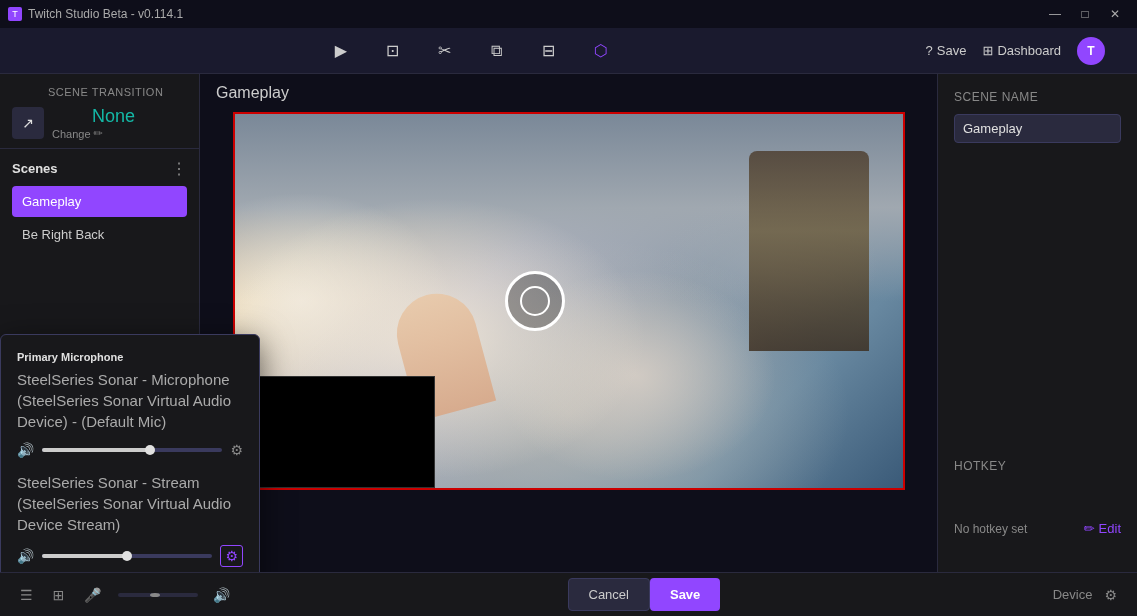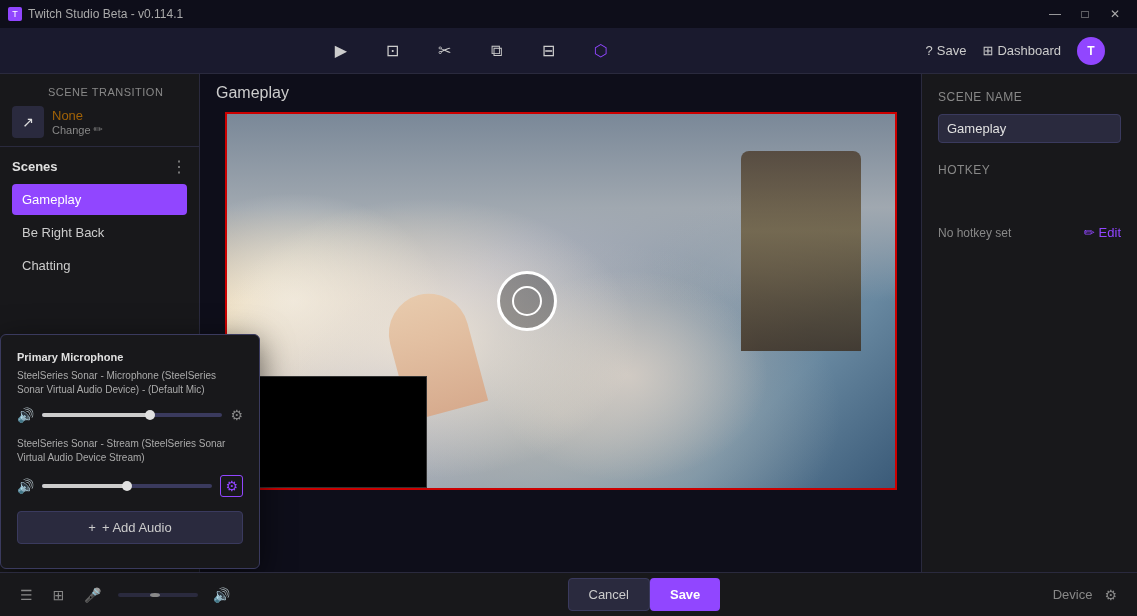--- a/index.html
+++ b/index.html
@@ -179,22 +179,23 @@
       display: flex;
       align-items: center;
       justify-content: center;
       font-size: 14px;
     }
     .transition-info {
       display: flex;
       flex-direction: column;
     }
     .transition-name {
-      font-size: 13px;
-      color: #a16207;
+      font-size: 18px;
+      color: #14b8a6;
+      margin-left: 40px;
     }
     .change-link {
       font-size: 11px;
       color: #888;
       cursor: pointer;
       display: flex;
       align-items: center;
       gap: 3px;
     }
 
@@ -347,27 +348,28 @@
       bottom: 0;
       left: 0;
       width: 200px;
       height: 112px;
       background: #000;
       border: 1px solid #333;
     }
 
     
     .right-panel {
-      width: 216px;
+      width: 200px;
       background: #18181b;
       border-left: 1px solid #2a2a3e;
       display: flex;
       flex-direction: column;
       flex-shrink: 0;
       padding: 16px;
+      justify-content: space-between;
     }
 
     .panel-section {
       margin-bottom: 20px;
     }
     .panel-section-title {
       font-size: 12px;
       color: #888;
       text-transform: uppercase;
       letter-spacing: 0.5px;
@@ -465,21 +467,21 @@
     }
 
     .audio-section-title {
       font-size: 11px;
       font-weight: 600;
       color: #e0e0e0;
       margin-bottom: 6px;
     }
 
     .audio-device-name {
-      font-size: 10px;
+      font-size: 15px;
       color: #aaa;
       margin-bottom: 10px;
       line-height: 1.4;
     }
 
     .audio-controls {
       display: flex;
       align-items: center;
       gap: 8px;
       margin-bottom: 14px;
@@ -602,21 +604,20 @@
       </div>
     </div>
 
     <div class="scenes-section">
       <div class="scenes-header">
         <span class="scenes-title">Scenes</span>
         <button class="more-btn">⋮</button>
       </div>
       <div class="scene-item active">Gameplay</div>
       <div class="scene-item">Be Right Back</div>
-      <div class="scene-item">Chatting</div>
     </div>
 
     <div class="sidebar-bottom">
       <button class="sidebar-icon-btn">
         <span>⊞</span>
         <span style="font-size:11px;color:#888;">Layers</span>
       </button>
       <button class="sidebar-icon-btn">
         <span>🔔</span>
       </button>

